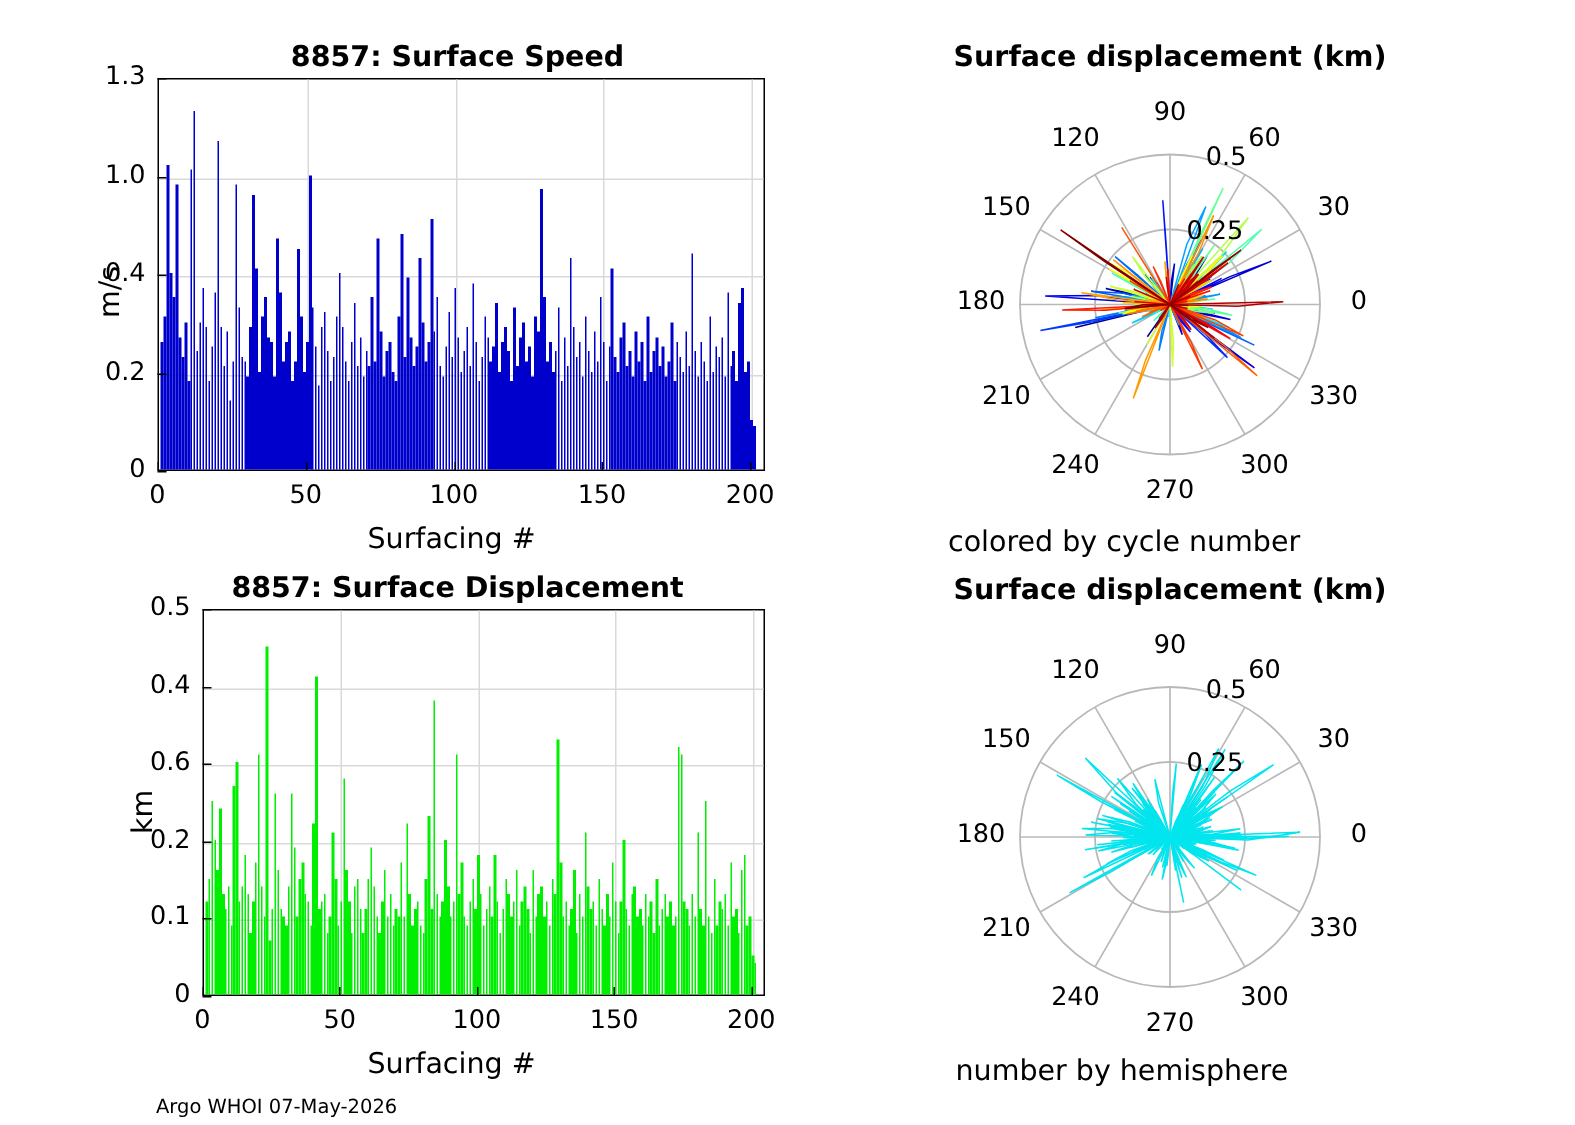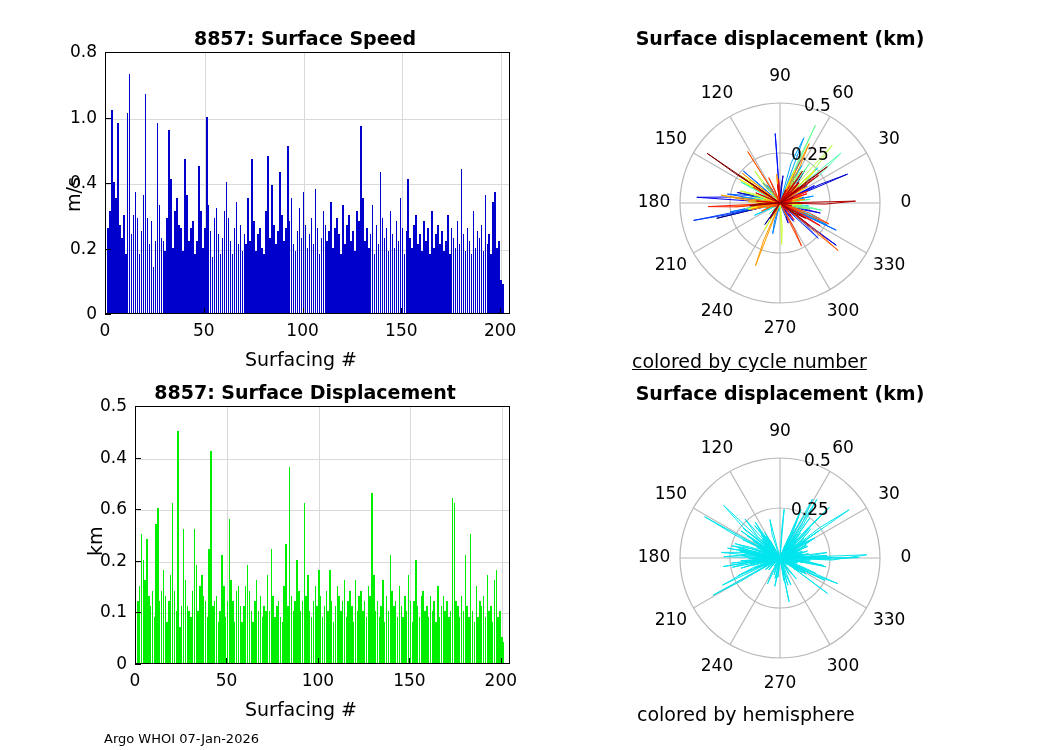--- a/index.html
+++ b/index.html
@@ -729,21 +729,21 @@
       <path d="M180,148 L172.7,157.6 L175.6,153.7 Z" fill="none" stroke="rgb(168,0,0)" stroke-width="1"></path>
       <path d="M180,148 L170.0,163.7 L174.5,157.7 Z" fill="none" stroke="rgb(163,0,0)" stroke-width="1"></path>
       <path d="M180,148 L193.5,142.4 L188.0,144.5 Z" fill="none" stroke="rgb(158,0,0)" stroke-width="1"></path>
       <path d="M180,148 L205.5,163.3 L194.6,158.2 Z" fill="none" stroke="rgb(153,0,0)" stroke-width="1"></path>
       <path d="M180,148 L192.2,148.7 L187.3,148.4 Z" fill="none" stroke="rgb(148,0,0)" stroke-width="1"></path>
       <path d="M180,148 L227.3,111.7 L207.9,125.6 Z" fill="none" stroke="rgb(143,0,0)" stroke-width="1"></path>
       <path d="M180,148 L193.4,158.0 L187.8,154.3 Z" fill="none" stroke="rgb(138,0,0)" stroke-width="1"></path>
       <path d="M180,148 L149.9,150.6 L161.9,148.2 Z" fill="none" stroke="rgb(133,0,0)" stroke-width="1"></path>
       <path d="M180,148 L107.1,98.3 L135.8,118.9 Z" fill="none" stroke="rgb(128,0,0)" stroke-width="1"></path>
     </svg>
-  <div class="caption" style="left:632px;top:350px;text-decoration:underline;">colored by cycle number</div>
+  <div class="caption" style="left:632px;top:350px;">colored by cycle number</div>
 </div>
 
 <div class="panel">
   <div class="polar-title" style="left:595px;top:382px;width:370px;">Surface displacement (km)</div>
   <svg id="polar2" width="360" height="300" style="position:absolute;left:600px;top:410px;">
       <circle cx="180" cy="148" r="50" fill="none" stroke="#b8b8b8" stroke-width="1.2"></circle>
       <circle cx="180" cy="148" r="100" fill="none" stroke="#b8b8b8" stroke-width="1.2"></circle>
       <line x1="180" y1="148" x2="280" y2="148" stroke="#b8b8b8" stroke-width="1.1"></line>
       <line x1="180" y1="148" x2="266.6025403784439" y2="98" stroke="#b8b8b8" stroke-width="1.1"></line>
       <line x1="180" y1="148" x2="230" y2="61.39745962155614" stroke="#b8b8b8" stroke-width="1.1"></line>
@@ -954,34 +954,34 @@
       <path d="M180,148 L210.4,150.1 L198.2,150.3 Z" fill="none" stroke="#00e5ee" stroke-width="1"></path>
       <path d="M180,148 L166.7,136.1 L172.4,140.5 Z" fill="none" stroke="#00e5ee" stroke-width="1"></path>
       <path d="M180,148 L169.8,146.9 L173.9,147.0 Z" fill="none" stroke="#00e5ee" stroke-width="1"></path>
       <path d="M180,148 L189.7,155.9 L186.1,152.3 Z" fill="none" stroke="#00e5ee" stroke-width="1"></path>
       <path d="M180,148 L143.0,118.2 L158.5,129.3 Z" fill="none" stroke="#00e5ee" stroke-width="1"></path>
       <path d="M180,148 L160.5,136.0 L168.0,141.3 Z" fill="none" stroke="#00e5ee" stroke-width="1"></path>
       <path d="M180,148 L132.2,157.3 L151.0,151.9 Z" fill="none" stroke="#00e5ee" stroke-width="1"></path>
       <path d="M180,148 L207.1,129.4 L196.7,137.5 Z" fill="none" stroke="#00e5ee" stroke-width="1"></path>
       <path d="M180,148 L162.5,131.2 L170.1,137.3 Z" fill="none" stroke="#00e5ee" stroke-width="1"></path>
     </svg>
-  <div class="caption" style="left:637px;top:703px;">colored by hemisphere</div>
+  <div class="caption" style="left:637px;top:703px;">number by hemisphere</div>
 </div>
 
-<div class="footer" style="left:104px;top:731px;">Argo WHOI 07-Jan-2026</div>
+<div class="footer" style="left:104px;top:731px;">Argo WHOI 07-May-2026</div>
 
 <div class="tick-label" style="left:0px;top:303px;width:97px;text-align:right;">0</div>
 <div style="position:absolute;left:105px;top:314px;width:6px;height:1px;background:#000;"></div>
 <div class="tick-label" style="left:0px;top:237.5px;width:97px;text-align:right;">0.2</div>
 <div style="position:absolute;left:105px;top:248.5px;width:6px;height:1px;background:#000;"></div>
 <div class="tick-label" style="left:0px;top:172px;width:97px;text-align:right;">0.4</div>
 <div style="position:absolute;left:105px;top:183px;width:6px;height:1px;background:#000;"></div>
 <div class="tick-label" style="left:0px;top:106.50000000000003px;width:97px;text-align:right;">1.0</div>
 <div style="position:absolute;left:105px;top:117.50000000000003px;width:6px;height:1px;background:#000;"></div>
-<div class="tick-label" style="left:0px;top:41px;width:97px;text-align:right;">0.8</div>
+<div class="tick-label" style="left:0px;top:41px;width:97px;text-align:right;">1.3</div>
 <div style="position:absolute;left:105px;top:52px;width:6px;height:1px;background:#000;"></div>
 <div class="tick-label" style="left:83px;top:320px;width:44px;text-align:center;">0</div>
 <div style="position:absolute;left:105px;top:308px;width:1px;height:6px;background:#000;"></div>
 <div class="tick-label" style="left:181.78048780487805px;top:320px;width:44px;text-align:center;">50</div>
 <div style="position:absolute;left:203.78048780487805px;top:308px;width:1px;height:6px;background:#000;"></div>
 <div class="tick-label" style="left:280.5609756097561px;top:320px;width:44px;text-align:center;">100</div>
 <div style="position:absolute;left:302.5609756097561px;top:308px;width:1px;height:6px;background:#000;"></div>
 <div class="tick-label" style="left:379.3414634146341px;top:320px;width:44px;text-align:center;">150</div>
 <div style="position:absolute;left:401.3414634146341px;top:308px;width:1px;height:6px;background:#000;"></div>
 <div class="tick-label" style="left:478.1219512195122px;top:320px;width:44px;text-align:center;">200</div>

